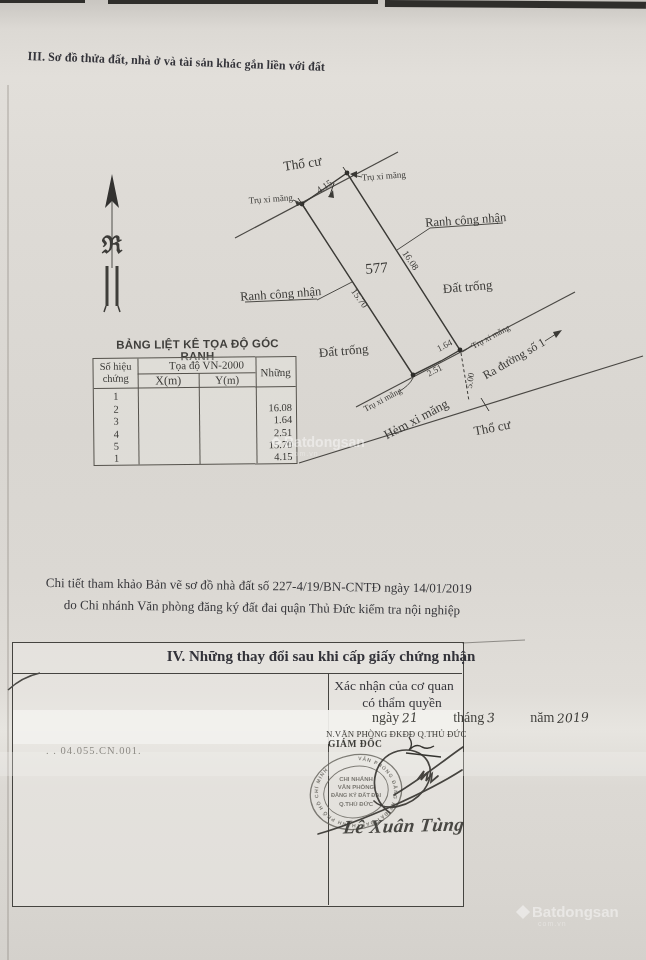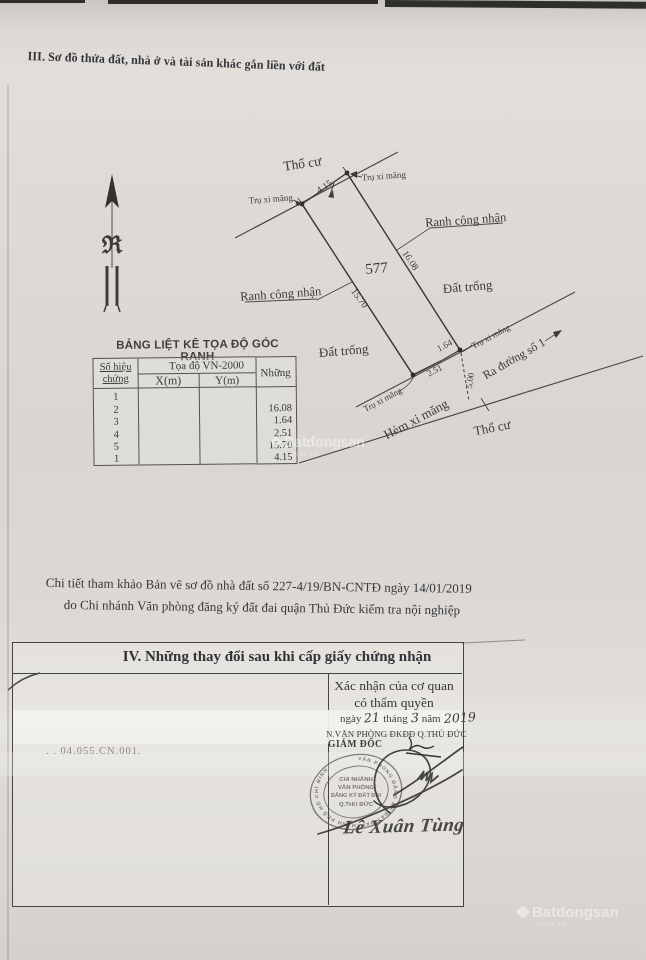--- a/index.html
+++ b/index.html
@@ -16,30 +16,30 @@
     font-family:"Liberation Sans","DejaVu Sans",sans-serif;color:#403f3c;letter-spacing:.2px;transform:rotate(-.6deg);}
   #ct{left:93px;top:357px;width:202px;height:106px;border:1.3px solid #55524c;transform:rotate(-.6deg);background:rgba(233,231,227,.35);}
   .ct-line{position:absolute;background:#55524c;}
   .ct-cell{position:absolute;text-align:center;font-size:10.5px;color:#3c3b38;line-height:1.15;}
   .ct-num{position:absolute;width:44px;text-align:center;font-size:10.5px;}
   .ct-val{position:absolute;left:162px;width:36px;text-align:right;font-size:10.5px;}
   
   .note{white-space:nowrap;font-size:13px;color:#37373b;transform:rotate(.8deg);transform-origin:left top;}
   
   #s4{left:12px;top:642px;width:450px;height:263px;border:1.5px solid #454440;background:rgba(235,233,229,.5);}
-  #s4-title{left:12px;top:648px;width:530px;text-align:center;font-size:15px;font-weight:700;color:#33333a;}
+  #s4-title{left:12px;top:648px;width:530px;text-align:center;font-size:15px;font-weight:700;color:#33333a;padding-left:44px;}
   #s4-hline{left:12px;top:673px;width:450px;height:1.3px;background:#454440;}
   #s4-vline{left:328px;top:673px;width:1.3px;height:232px;background:#454440;}
   #s4-c1{left:30px;top:681px;width:290px;text-align:center;font-size:14px;color:#37373c;}
   #s4-c2a{left:330px;top:678px;width:128px;text-align:center;font-size:13.5px;color:#37373c;}
-  #s4-c2b{left:330px;top:695px;width:128px;text-align:center;font-size:13.5px;color:#37373c;}
+  #s4-c2b{left:330px;top:695px;width:128px;text-align:center;font-size:13.5px;color:#37373c;padding-left:8px;}
   .redact{position:absolute;background:#f2f1ee;}
   #frag{left:46px;top:745px;font-size:10.5px;color:rgba(80,76,70,.6);letter-spacing:1px;filter:blur(.4px);}
   #dateline{left:340px;top:710px;width:122px;display:flex;align-items:baseline;gap:3px;white-space:nowrap;}
-  #dateline .w{font-size:11px;color:#454440;}
+  #dateline .w{font-size:14px;color:#454440;margin-left:32px;}
   #dateline .h{font-size:12.5px;font-style:italic;color:#3a3935;transform:rotate(-4deg);font-family:"DejaVu Serif",serif;}
   #office{left:326px;top:728.5px;width:138px;text-align:center;font-size:8.8px;font-weight:400;color:#3d3c38;letter-spacing:.1px;white-space:nowrap;}
   #director{left:328px;top:739px;width:110px;text-align:left;font-size:9.5px;font-weight:700;color:#3d3c38;letter-spacing:.5px;}
   #signer{left:340px;top:815px;width:128px;text-align:center;font-size:19px;font-style:italic;font-weight:700;
     color:rgba(59,58,53,.92);transform:rotate(-1.5deg) skewX(-8deg);letter-spacing:.5px;}
   
   .wm{color:rgba(255,255,255,.45);font-family:"Liberation Sans","DejaVu Sans",sans-serif;text-align:left;}
   .wm .main{font-size:14px;font-weight:700;display:flex;align-items:center;gap:4px;}
   .wm .sub{font-size:7px;letter-spacing:1px;margin-left:18px;color:rgba(255,255,255,.35);}
   .wm-diamond{display:inline-block;width:8px;height:8px;background:rgba(255,255,255,.45);transform:rotate(45deg);}
@@ -59,21 +59,21 @@
 
   <div class="abs" id="sec3-title">III. Sơ đồ thửa đất, nhà ở và tài sản khác gắn liền với đất</div>
 
   <div class="abs" id="ct-title">BẢNG LIỆT KÊ TỌA ĐỘ GÓC RANH</div>
   <div class="abs" id="ct">
     <div class="ct-line" style="left:44px;top:0;width:1.2px;height:106px;"></div>
     <div class="ct-line" style="left:105px;top:15px;width:1.2px;height:91px;"></div>
     <div class="ct-line" style="left:162px;top:0;width:1.2px;height:106px;"></div>
     <div class="ct-line" style="left:44px;top:15px;width:118px;height:1.2px;"></div>
     <div class="ct-line" style="left:0;top:29px;width:202px;height:1.2px;"></div>
-    <div class="ct-cell" style="left:0;top:2px;width:44px;text-decoration:underline;">
+    <div class="ct-cell" style="left:0;top:2px;width:44px;">
       <div>Số hiệu</div>
       <div>chứng</div>
     </div>
     <div class="ct-cell" style="left:44px;top:1px;width:138px;font-size:11px;">Tọa độ VN-2000</div>
     <div class="ct-cell" style="left:44px;top:16px;width:61px;font-size:12px;">X(m)</div>
     <div class="ct-cell" style="left:105px;top:16px;width:57px;font-size:11px;">Y(m)</div>
     <div class="ct-cell" style="left:162px;top:9px;width:40px;font-size:11px;">Những</div>
     <div class="ct-num" style="top:32px;">1</div>
     <div class="ct-num" style="top:44.5px;">2</div>
     <div class="ct-num" style="top:57px;">3</div>

